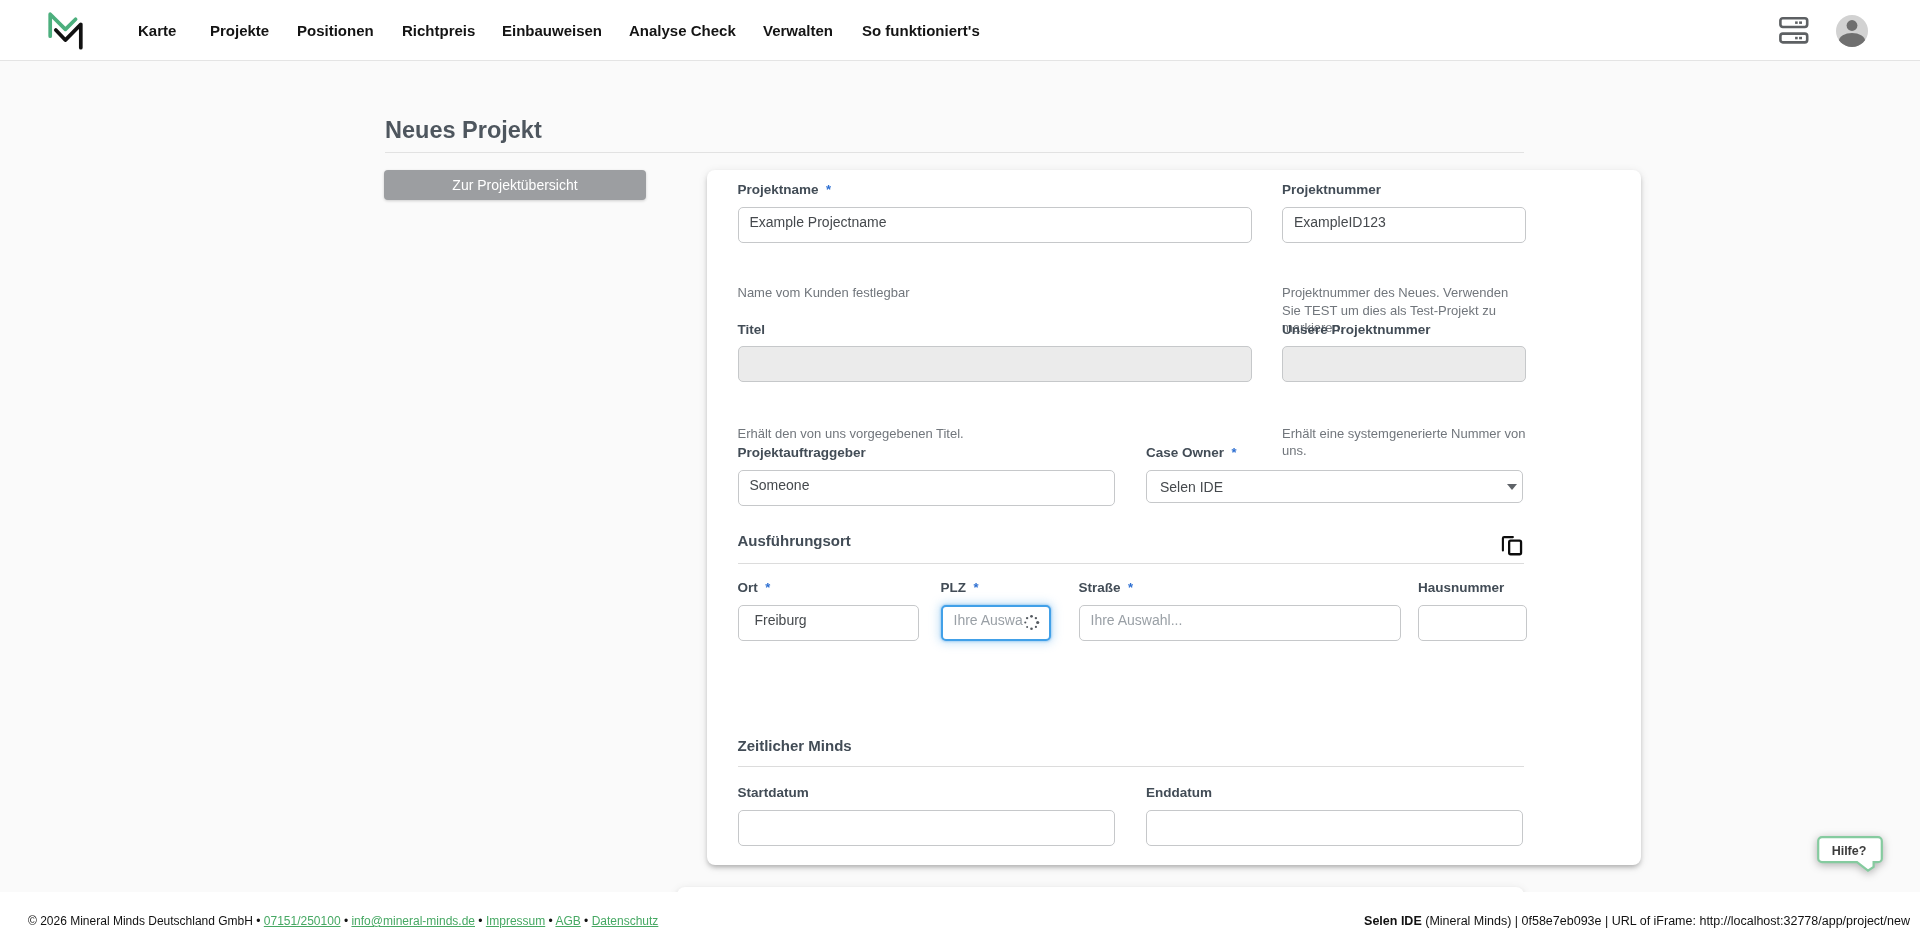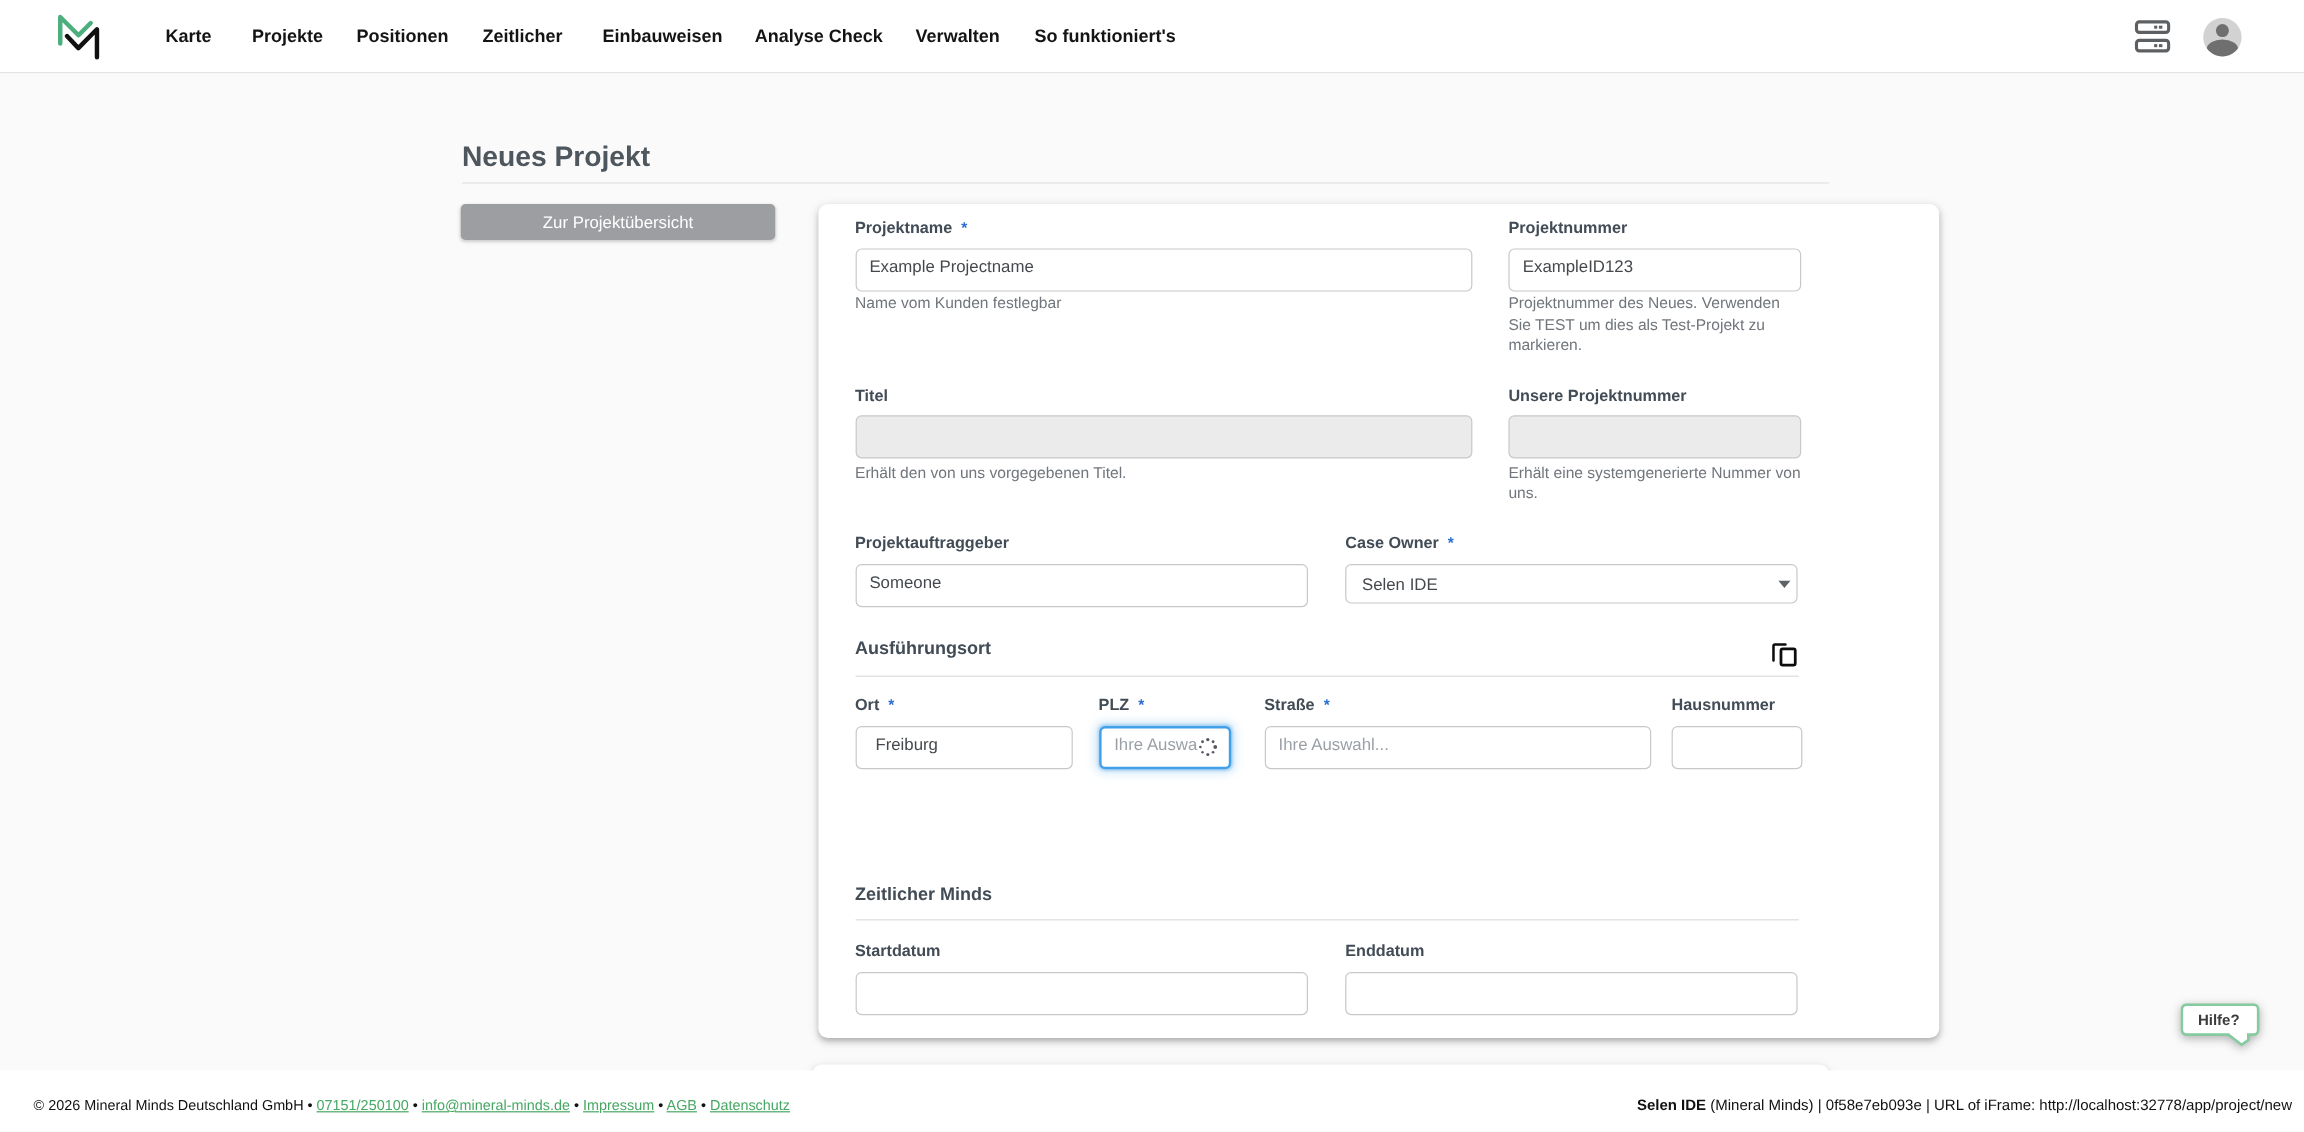--- a/index.html
+++ b/index.html
@@ -13,29 +13,29 @@
   .nav a { position:absolute; top:0; height:61px; line-height:61px; font-size:15px; font-weight:bold; color:#141414; text-decoration:none; white-space:nowrap; }
   .icon-dns { position:absolute; left:1777px; top:15px; }
   .avatar { position:absolute; left:1835px; top:14px; }
 
   
   .pagetitle { position:absolute; left:385px; top:116.6px; font-size:23.5px; line-height:1.12; font-weight:bold; color:#4e565e; }
   .titlerule { position:absolute; left:385px; top:152px; width:1139px; height:1px; background:#e2e2e2; }
   .btn-overview { position:absolute; left:384px; top:170px; width:262px; height:30px; background:#9c9ea1; border-radius:4px; color:#fff; font-size:14px; text-align:center; line-height:30px; box-shadow:0 1px 3px rgba(0,0,0,0.18); }
 
   
-  .card { position:absolute; left:682px; top:170px; width:934px; height:695px; background:#fff; border-radius:8px; box-shadow:0 3px 5px -1px rgba(0,0,0,0.26), 0 2px 10px 0 rgba(0,0,0,0.10); }
+  .card { position:absolute; left:707px; top:170px; width:934px; height:695px; background:#fff; border-radius:8px; box-shadow:0 3px 5px -1px rgba(0,0,0,0.26), 0 2px 10px 0 rgba(0,0,0,0.10); }
   .card2 { position:absolute; left:677px; top:887px; width:847px; height:40px; background:#fff; border-radius:8px; box-shadow:0 3px 5px -1px rgba(0,0,0,0.26), 0 2px 10px 0 rgba(0,0,0,0.10); }
 
   .lbl { position:absolute; line-height:17px; font-size:13.5px; font-weight:bold; color:#424c56; white-space:nowrap; }
   .req { color:#2d6fd2; font-size:13px; }
   .inp { position:absolute; height:36px; border:1px solid #c6c8ca; border-radius:5px; background:#fff; font-family:"Liberation Sans",sans-serif; font-size:14px; color:#45494d; padding:0 11px 5px 11px; outline:none; }
   .inp::placeholder { color:#9aa0a6; }
   .inp:disabled, .inp.dis { background:#ebebeb; color:#45494d; }
-  .help { position:absolute; font-size:13px; color:#71767c; line-height:17.5px; }
+  .help { position:absolute; font-size:13px; color:#71767c; line-height:17.5px;margin-top:40px; }
   .help .lite { color:#aaaeb3; }
   .sechead { position:absolute; line-height:19px; font-size:15px; font-weight:bold; color:#424c56; }
   .secrule { position:absolute; height:1px; background:#dcdcdc; width:786.5px; left:30.5px; }
   .sel { position:absolute; height:33px; border:1px solid #c6c8ca; border-radius:5px; background:#fff; font-size:14px; color:#45494d; line-height:33px; padding-left:13px; }
   .caret { position:absolute; right:5px; top:13.5px; width:0; height:0; border-left:5.4px solid transparent; border-right:5.4px solid transparent; border-top:6.5px solid #5f6368; }
   .plz { border:2px solid #41a0e8; box-shadow:0 0 2px 1px rgba(125,188,238,0.55), 0 0 8px 3px rgba(130,192,240,0.38); }
 
   
   .footer { position:absolute; left:0; top:892px; width:1920px; height:51px; background:#fff; z-index:6; }
   .footer .left { position:absolute; left:28px; top:22px; font-size:12px; color:#111; }
@@ -50,21 +50,21 @@
 
 <div class="header">
   <svg class="logo" width="44" height="46" viewBox="0 0 44 46">
     <path d="M 4.2 28.2 L 4.2 6.2 L 19.4 21.4 L 29.6 11.2" fill="none" stroke="#4caf7d" stroke-width="3.7" stroke-linecap="round" stroke-linejoin="round"></path>
     <path d="M 9.8 22.0 L 19.3 32.1 L 34.8 16.4 L 34.8 39.7" fill="none" stroke="#111" stroke-width="3.7" stroke-linecap="round" stroke-linejoin="round"></path>
   </svg>
   <nav class="nav">
     <a style="left:138px">Karte</a>
     <a style="left:210px">Projekte</a>
     <a style="left:297px">Positionen</a>
-    <a style="left:402px">Zeitlicher</a>
+    <a style="left:402px">Richtpreis</a>
     <a style="left:502px">Einbauweisen</a>
     <a style="left:629px">Analyse Check</a>
     <a style="left:763px">Verwalten</a>
     <a style="left:862px">So funktioniert's</a>
   </nav>
   <svg class="icon-dns" width="32" height="32" viewBox="0 0 32 32">
     <rect x="3.4" y="3.2" width="26.8" height="8.8" rx="2.4" fill="none" stroke="#5d6063" stroke-width="2.6"></rect>
     <rect x="3.4" y="18.6" width="26.8" height="8.8" rx="2.4" fill="none" stroke="#5d6063" stroke-width="2.6"></rect>
     <rect x="18.1" y="6.4" width="2.6" height="2.5" fill="#5d6063"></rect>
       <rect x="22.1" y="6.4" width="2.9" height="2.5" fill="#5d6063"></rect>

